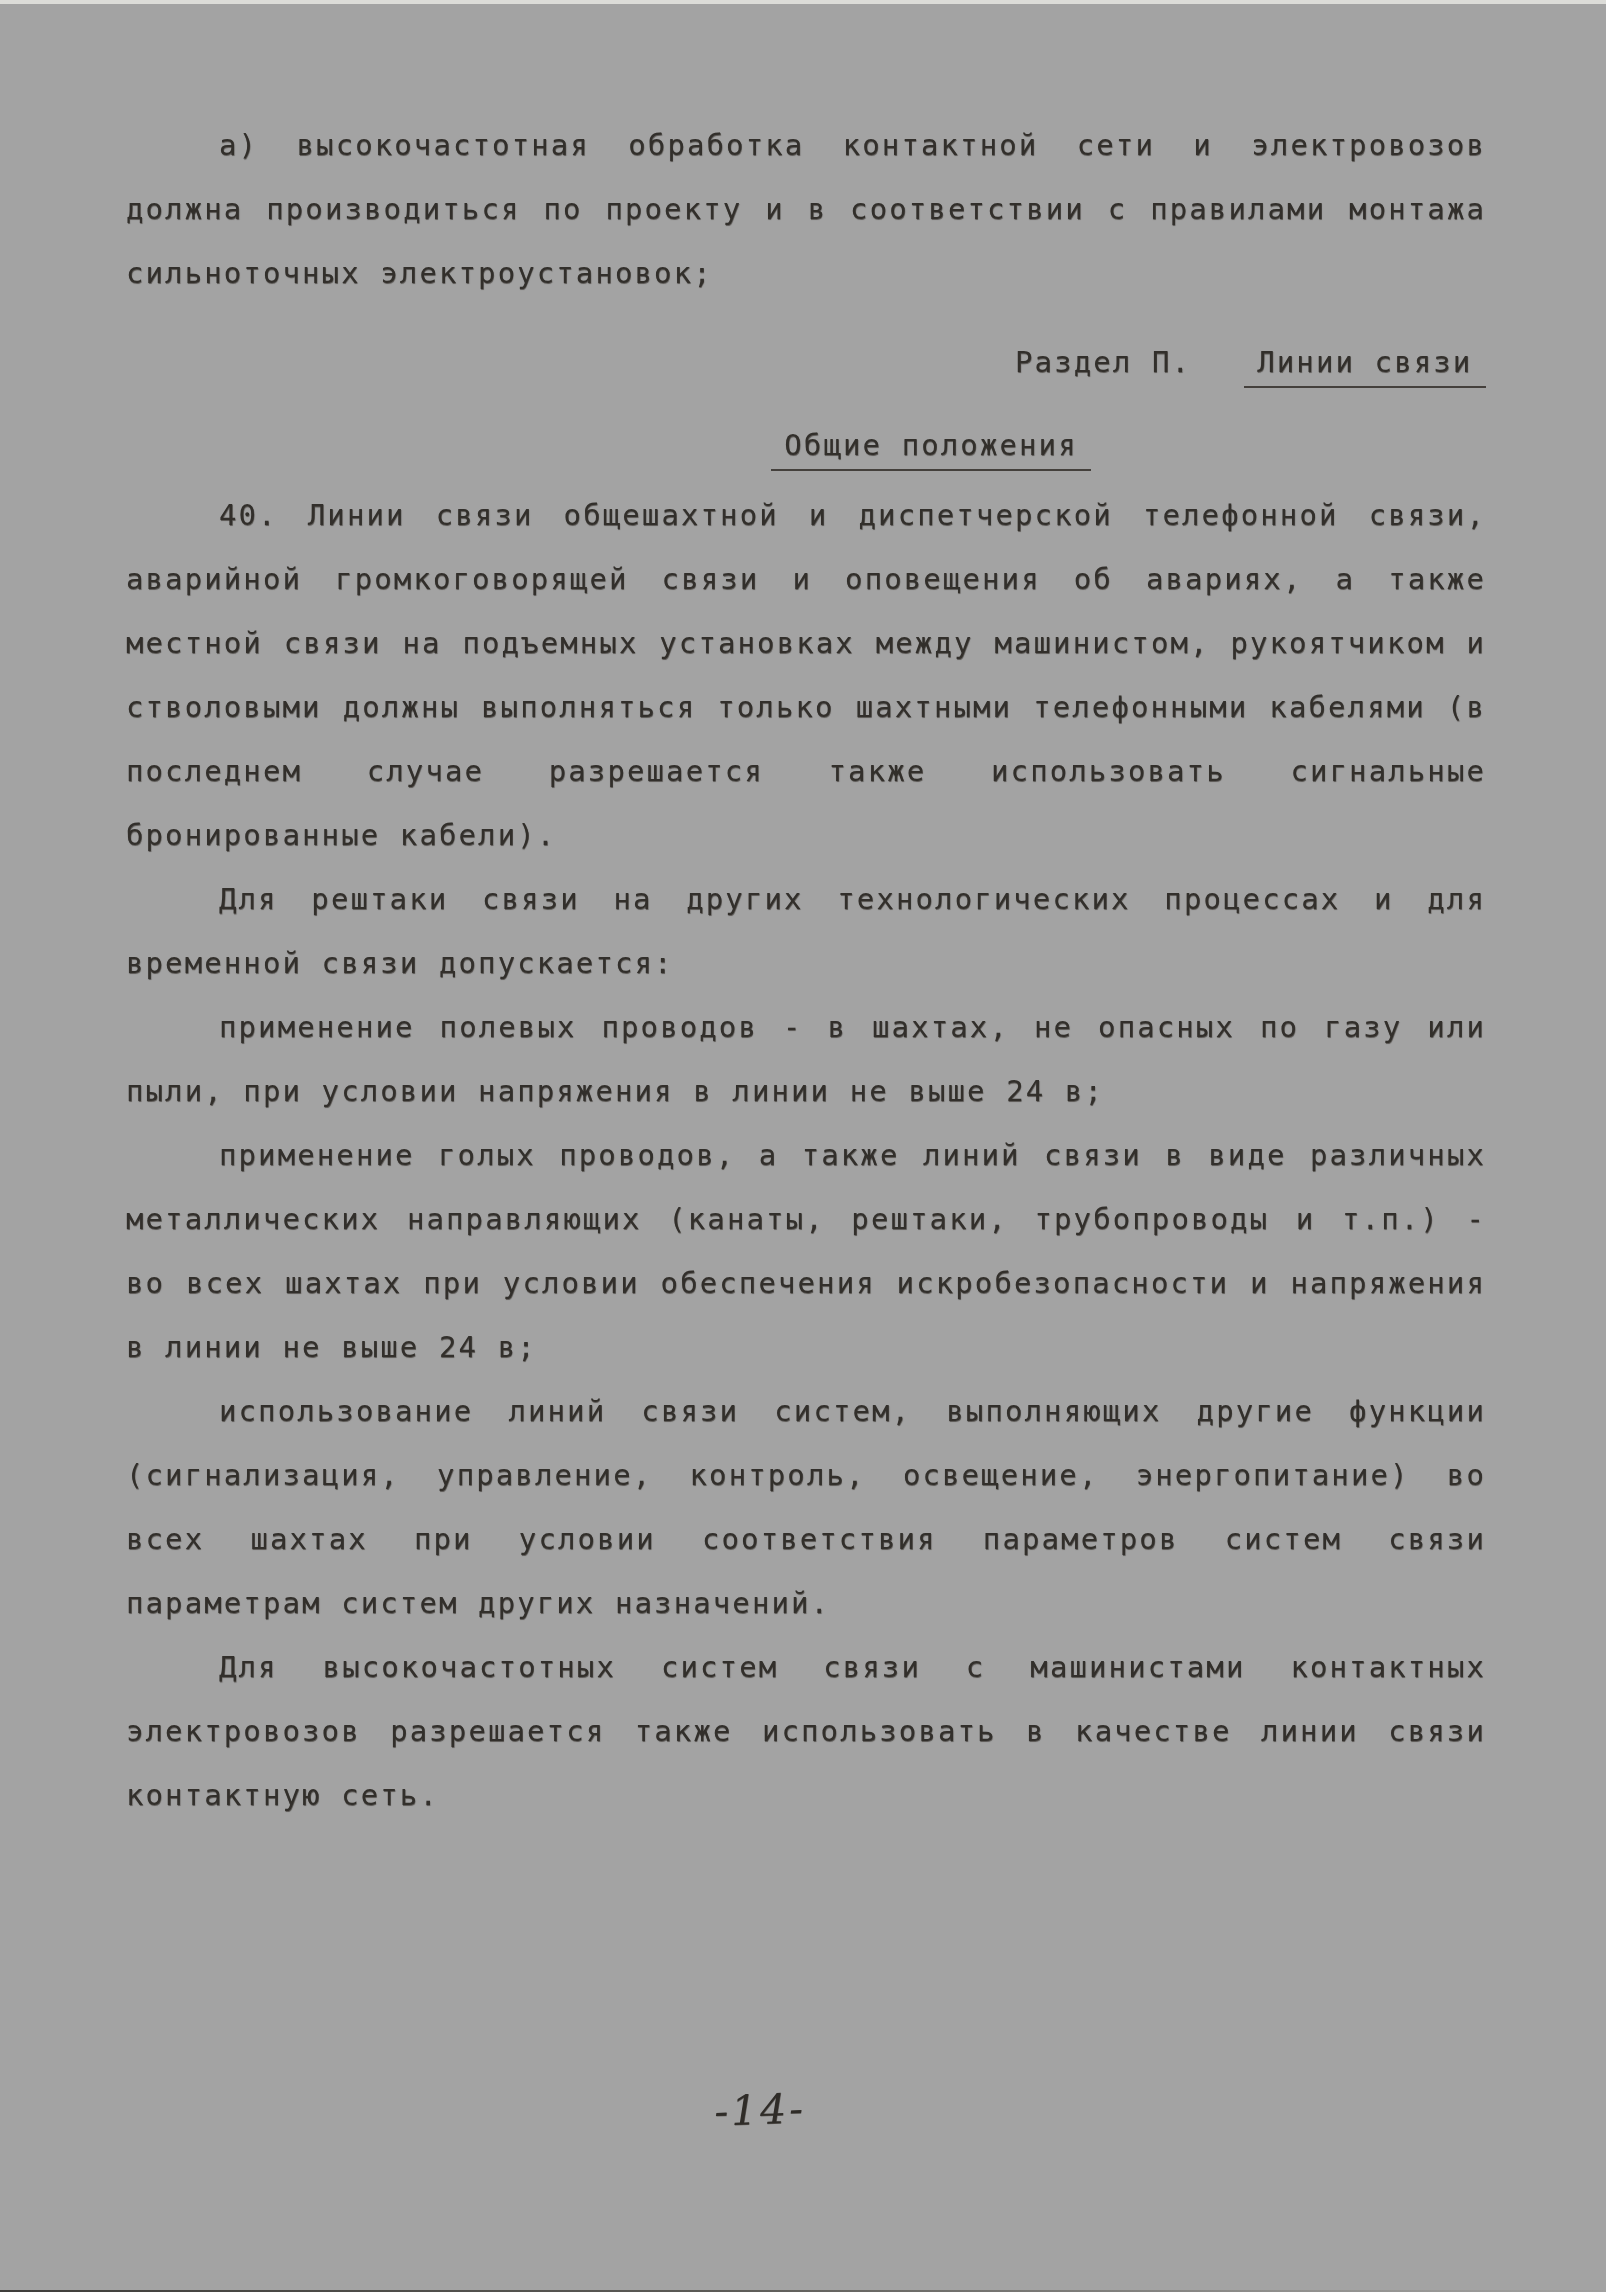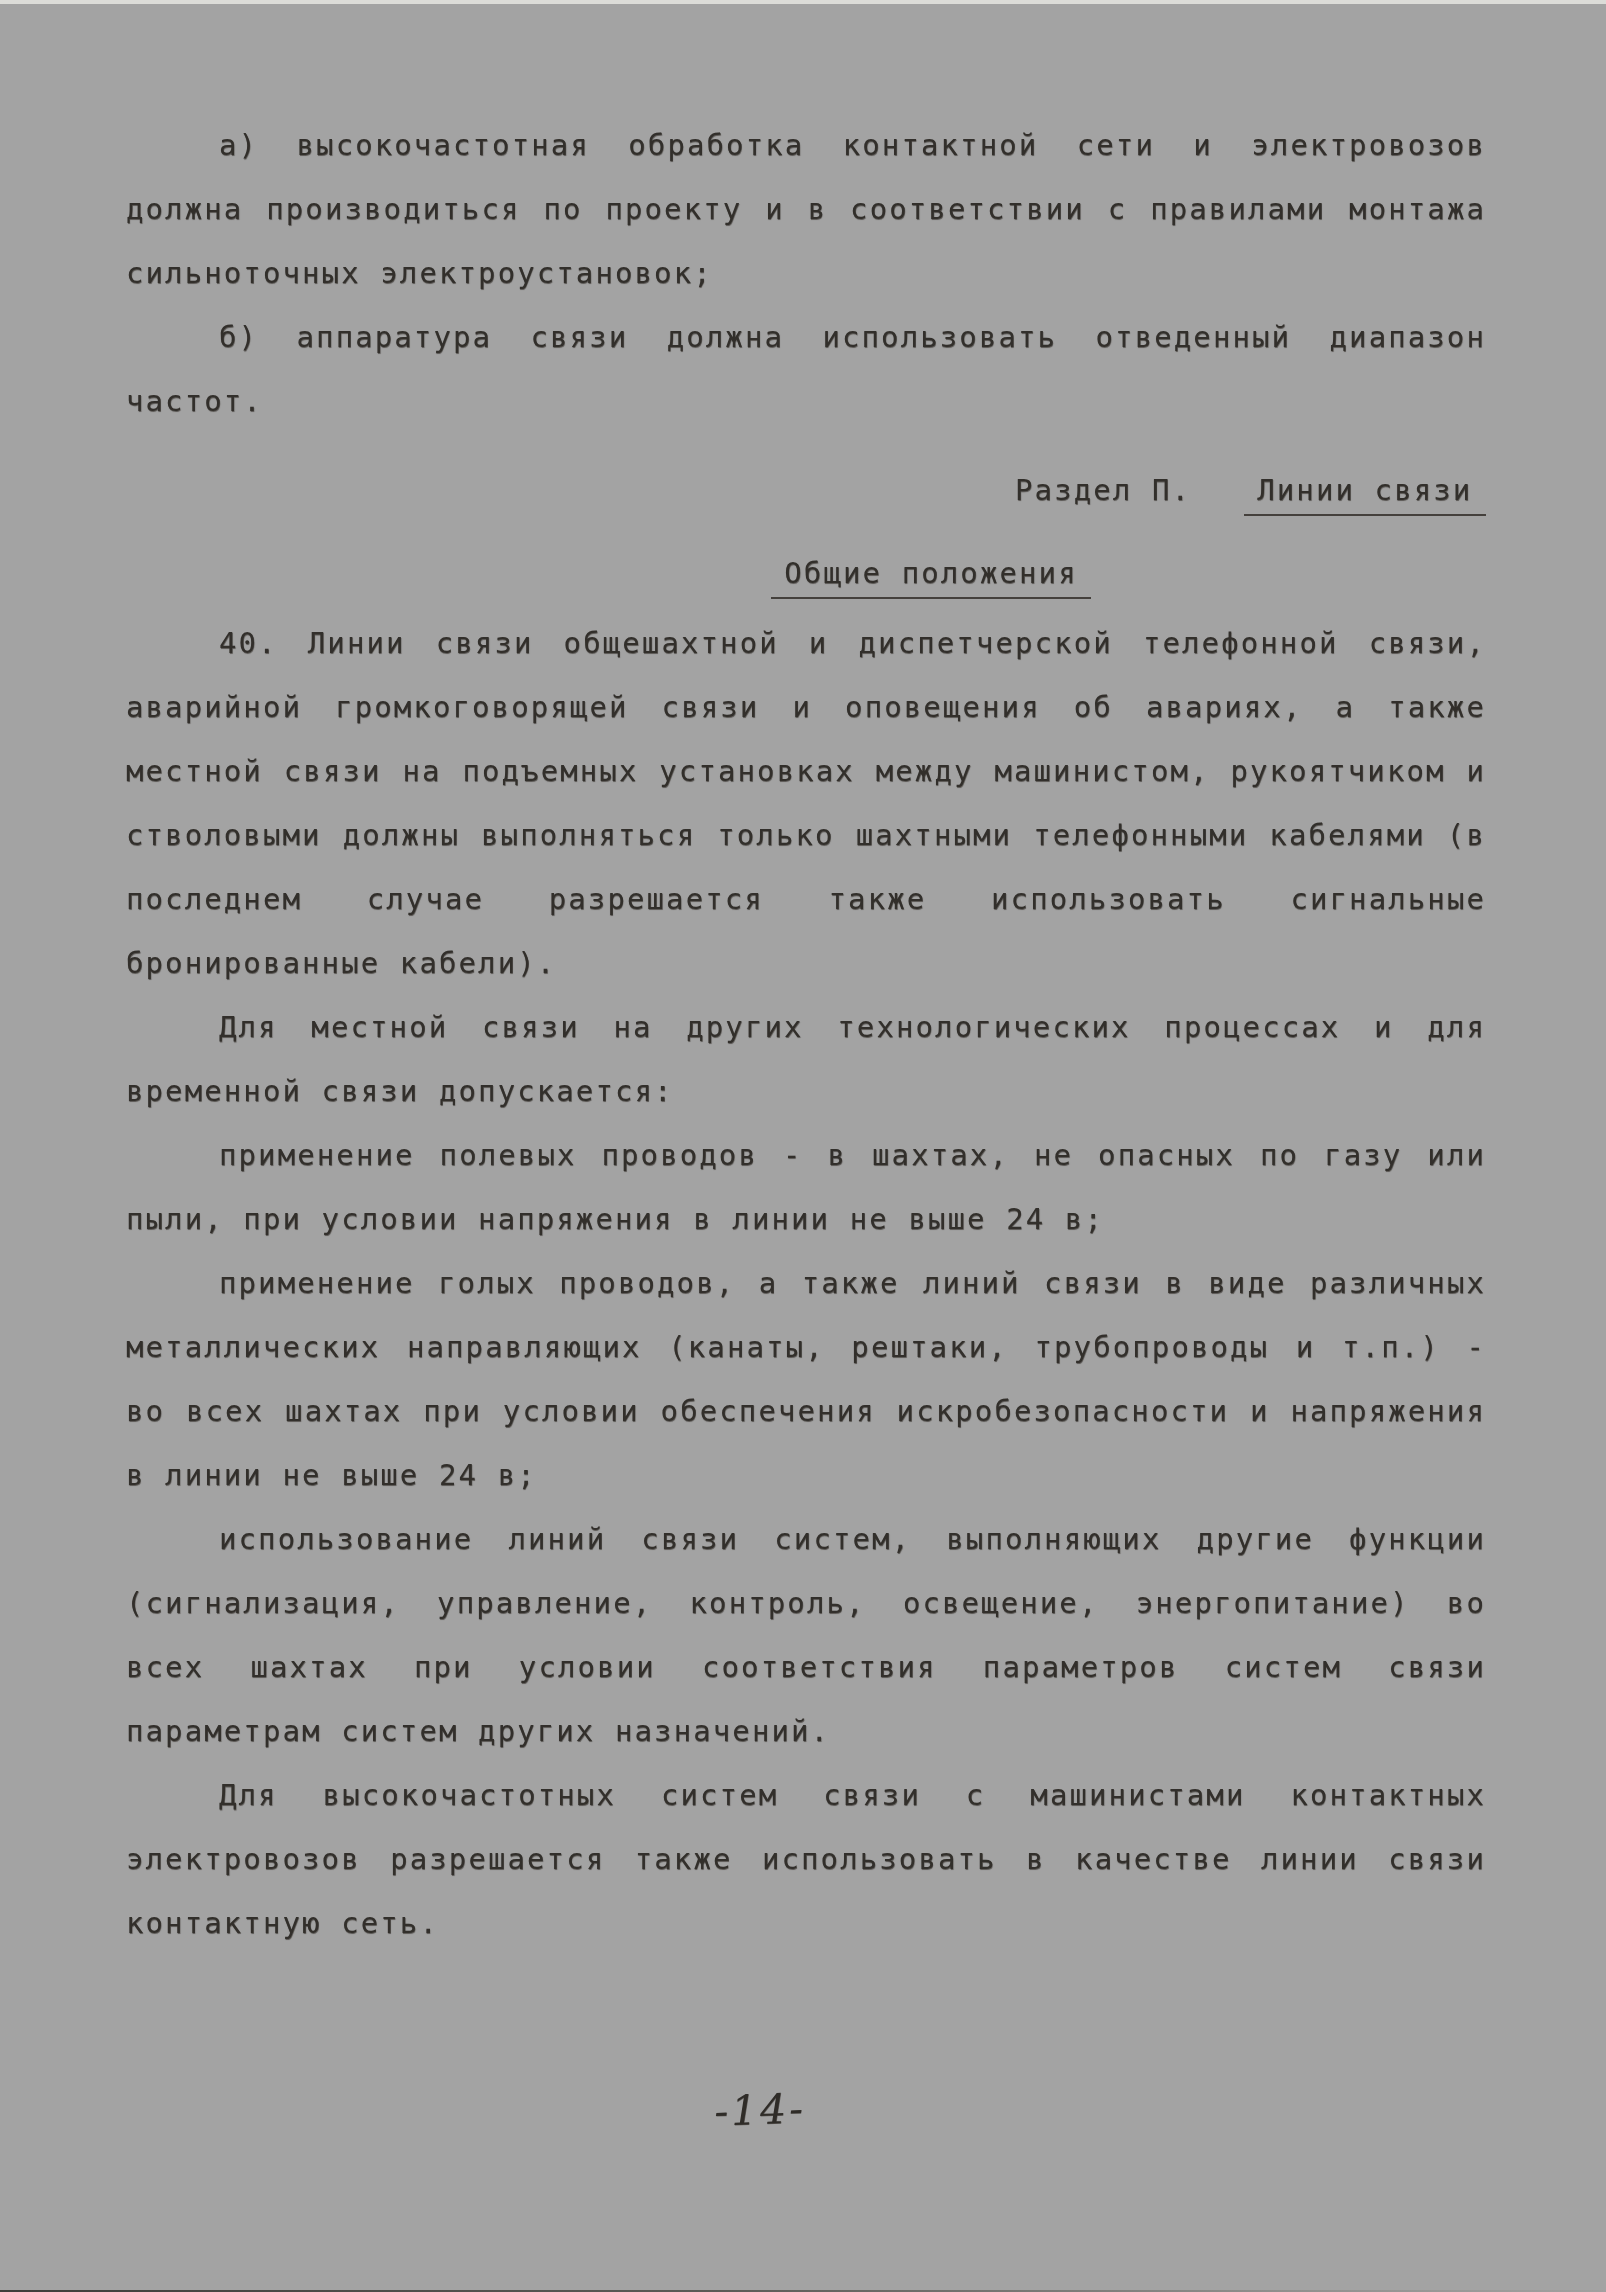--- a/index.html
+++ b/index.html
@@ -79,34 +79,33 @@
 </style>
 </head>
 <body>
 
 <div class="page">
 
   <div class="content">
 
     <p class="para indent">а) высокочастотная обработка контактной сети и электровозов должна производиться по проекту и в соответствии с правилами монтажа сильноточных электроустановок;</p>
 
-    <p class="para indent">б) аппаратура связи должна использовать отведенный диапазон частот.</p>
 
     <div class="section-heading">
       <span class="section-label">Раздел П.</span>
       <span class="underlined section-title">Линии связи</span>
     </div>
 
     <div class="subheading">
       <span class="underlined">Общие положения</span>
     </div>
 
     <p class="para indent">40. Линии связи общешахтной и диспетчерской телефонной связи, аварийной громкоговорящей связи и оповещения об авариях, а также местной связи на подъемных установках между машинистом, рукоятчиком и стволовыми должны выполняться только шахтными телефонными кабелями (в последнем случае разрешается также использовать сигнальные бронированные кабели).</p>
 
-    <p class="para indent">Для местной связи на других технологических процессах и для временной связи допускается:</p>
+    <p class="para indent">Для рештаки связи на других технологических процессах и для временной связи допускается:</p>
 
     <p class="para indent">применение полевых проводов - в шахтах, не опасных по газу или пыли, при условии напряжения в линии не выше 24 в;</p>
 
     <p class="para indent">применение голых проводов, а также линий связи в виде различных металлических направляющих (канаты, рештаки, трубопроводы и т.п.) - во всех шахтах при условии обеспечения искробезопасности и напряжения в линии не выше 24 в;</p>
 
     <p class="para indent">использование линий связи систем, выполняющих другие функции (сигнализация, управление, контроль, освещение, энергопитание) во всех шахтах при условии соответствия параметров систем связи параметрам  систем других назначений.</p>
 
     <p class="para indent">Для высокочастотных систем связи с машинистами контактных электровозов разрешается также использовать в качестве линии связи контактную сеть.</p>
 
   </div>

